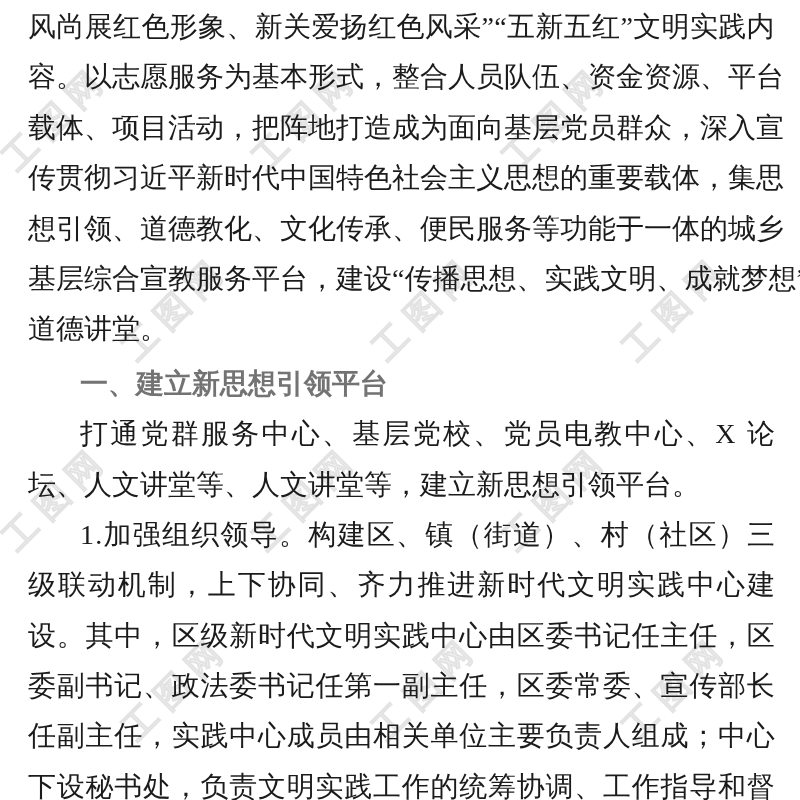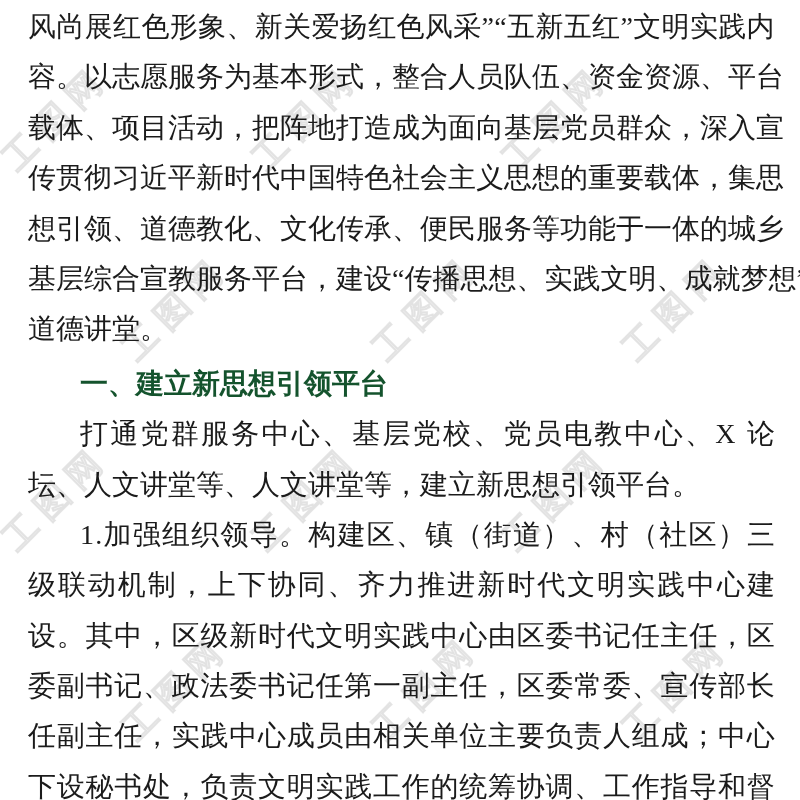--- a/index.html
+++ b/index.html
@@ -61,21 +61,21 @@
   }
   .line.justify span {
     white-space: pre;
   }
   .line.indent {
     padding-left: 52px;
   }
   .line.heading {
     font-family: "Liberation Sans", "DejaVu Sans", sans-serif;
     font-weight: 700;
-    color: #14532d;
+    color: #737373;
     margin-top: 4px;
   }
 </style>
 </head>
 <body>
 
 <div class="page">
   <div class="wm-layer">
       <div class="wm" style="left: -10px; top: 95px;">工图网</div>
       <div class="wm" style="left: 240px; top: 95px;">工图网</div>

